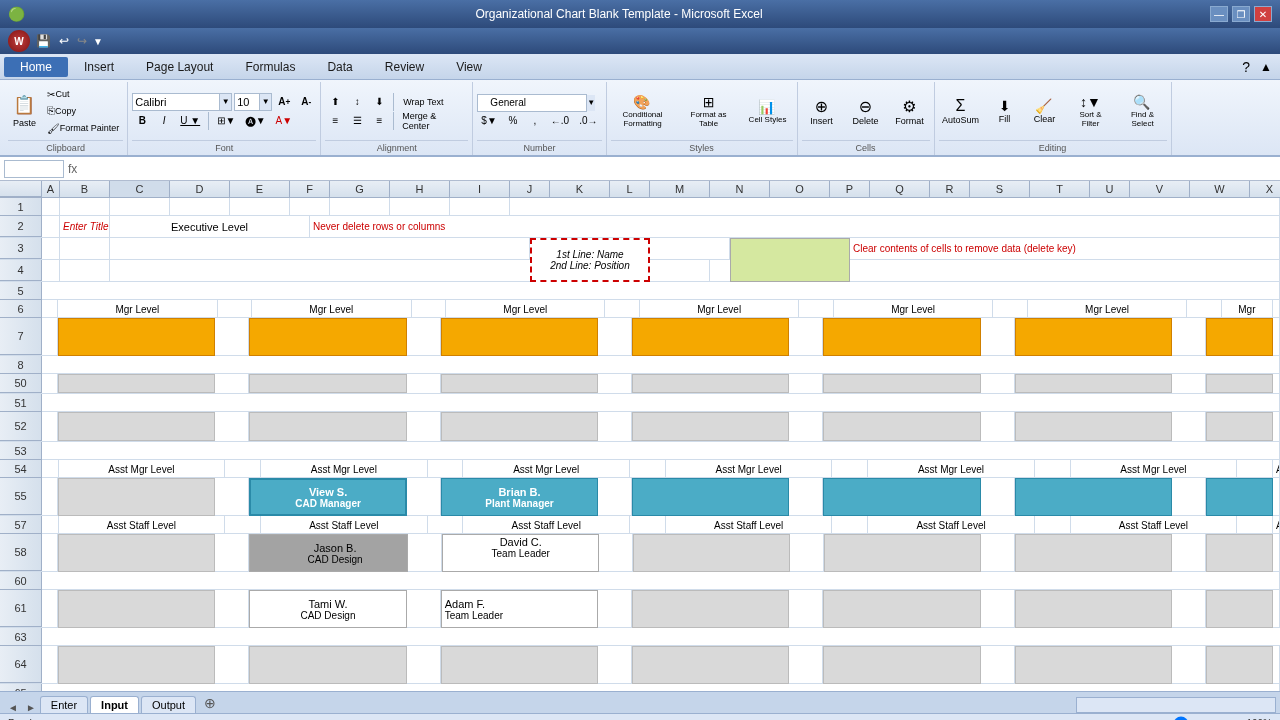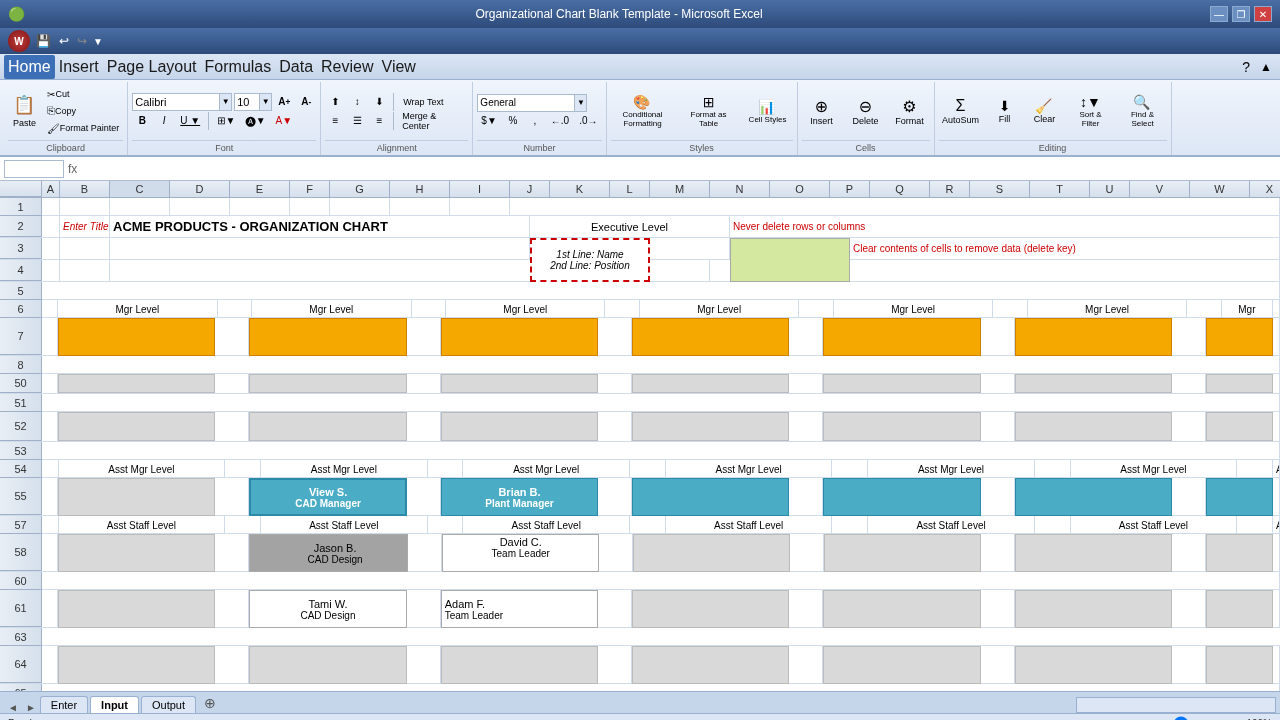--- a/index.html
+++ b/index.html
@@ -23,22 +23,22 @@
     
     .menu-bar {
       background: linear-gradient(to bottom, #dce6f5, #c5d5ea);
       height: 26px;
       display: flex;
       align-items: center;
       padding: 0 4px;
       border-bottom: 1px solid #9ab0d0;
     }
     .menu-item {
-      padding: 3px 4px;
-      font-size: 16px;
+      padding: 3px 16px;
+      font-size: 12px;
       color: #1a1a1a;
       cursor: pointer;
       border-radius: 2px;
     }
     .menu-item:hover, .menu-item.active { background: #3c6fb5; color: white; }
     .menu-item.active { background: #3c6fb5; color: white; }
 
     
     .ribbon {
       background: linear-gradient(to bottom, #f0f5fc, #dce6f5);
@@ -373,21 +373,21 @@
         </div>
       </div>
       <div class="ribbon-group-label">Alignment</div>
     </div>
 
     <div class="ribbon-group">
       <div class="ribbon-group-content">
         <div class="ribbon-stack">
           <div class="ribbon-row">
             <div class="ribbon-combo" style="width:110px;">
-              <input type="text" value="General" style="width: 96px; font-size: 10px; border: none; outline: none; padding: 0px 2px;">
+              <input type="text" value="General" style="width: 108px; font-size: 10px; border: none; outline: none; padding: 0px 12px;">
               <div class="ribbon-combo-btn">▼</div>
             </div>
           </div>
           <div class="ribbon-row" style="gap:2px;">
             <div class="ribbon-btn-small">$▼</div>
             <div class="ribbon-btn-small">%</div>
             <div class="ribbon-btn-small">,</div>
             <div class="ribbon-btn-small">←.0</div>
             <div class="ribbon-btn-small">.0→</div>
           </div>
@@ -512,21 +512,20 @@
         <div class="grid-cell" style="width:60px;"></div>
         <div class="grid-cell" style="width:60px;"></div>
         <div class="grid-cell" style="width:60px;"></div>
         <div class="grid-cell" style="flex:1;"></div>
       </div>
 
       <div class="grid-row" style="height:22px;">
         <div class="row-header" style="width:42px;min-width:42px;">2</div>
         <div class="grid-cell" style="width:18px;"></div>
         <div class="grid-cell" style="width:50px;font-size:10px;color:#cc0000;font-style:italic;">Enter Title Here:</div>
-        <div class="grid-cell" style="width:420px;font-weight:bold;font-size:13px;">ACME PRODUCTS - ORGANIZATION CHART</div>
         <div class="grid-cell" style="width:200px;text-align:center;justify-content:center;">Executive Level</div>
         <div class="grid-cell" style="flex:1;color:#cc0000;font-size:10px;">Never delete rows or columns</div>
       </div>
 
       <div class="grid-row" style="height:22px;">
         <div class="row-header" style="width:42px;min-width:42px;">3</div>
         <div class="grid-cell" style="width:18px;"></div>
         <div class="grid-cell" style="width:50px;"></div>
         <div class="grid-cell" style="width:420px;"></div>
 

